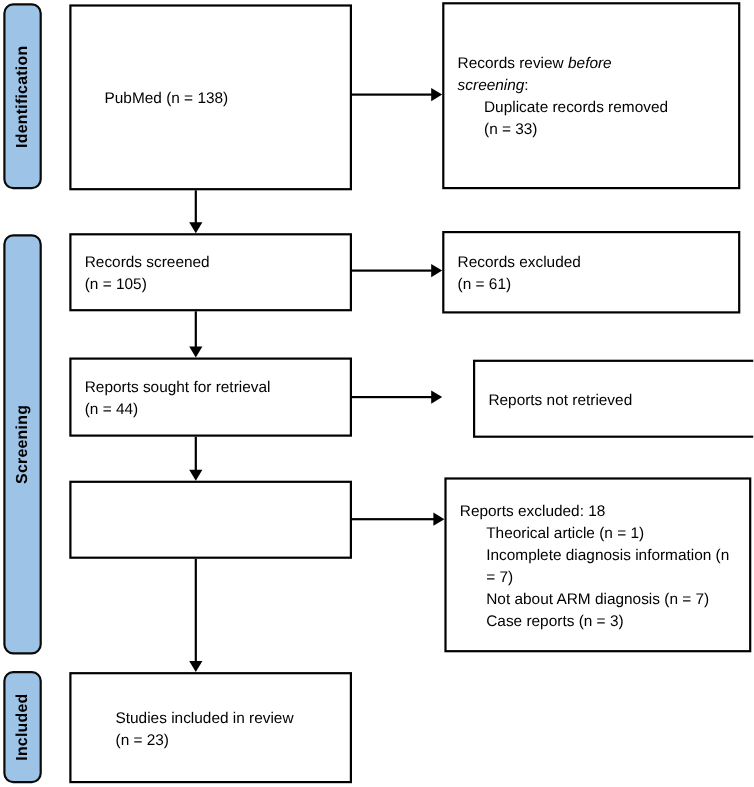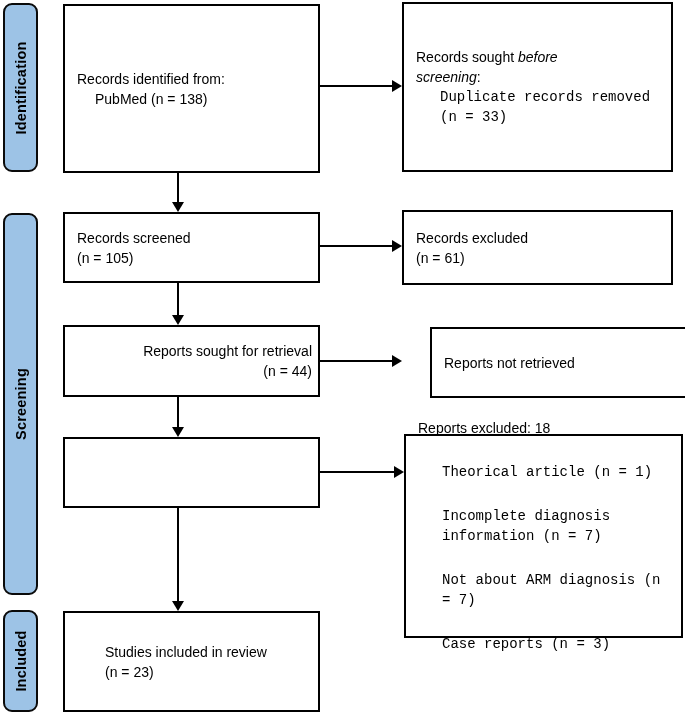--- a/index.html
+++ b/index.html
@@ -53,27 +53,27 @@
     font-size: 14px;
     line-height: 20px;
     color: #000;
   }
   .col-left  { left: 63px;  width: 257px; }
   .col-right { left: 402px; width: 271px; }
   .box-identified { top: 4px;   height: 169px; }
   .box-removed    { top: 2px;   height: 170px; }
   .box-screened   { top: 212px; height: 71px; }
   .box-excluded   { top: 210px; height: 75px; }
-  .box-sought     { top: 325px; height: 72px; text-align: right; }
+  .box-sought     { top: 325px; height: 72px; }
   .box-notretrieved { top: 327px; height: 71px; margin-left: 28px; }
   .box-assessed   { top: 437px; height: 71px; }
-  .box-reportsexcluded { left: 404px; top: 434px; width: 279px; height: 204px; gap: 24px; }
+  .box-reportsexcluded { left: 404px; top: 434px; width: 279px; height: 159px; }
   .box-included   { top: 611px; height: 101px; padding-left: 40px; }
 
-  .sub    { margin-left: 24px; font-family: Liberation Mono, monospace; }
+  .sub    { margin-left: 24px; }
   .sub-sm { margin-left: 18px; }
   em { font-style: italic; margin-top: 12px; }
 
   
   .hline {
     position: absolute;
     height: 2px;
     background: #000;
   }
   .vline {
@@ -105,25 +105,24 @@
     <span>Identification</span>
   </div>
   <div class="stage stage-screening">
     <span>Screening</span>
   </div>
   <div class="stage stage-included">
     <span>Included</span>
   </div>
 
   <div class="fbox col-left box-identified">
-    <div>Records identified from:</div>
     <div class="sub-sm">PubMed (n = 138)</div>
   </div>
   <div class="fbox col-right box-removed">
-    <div><span>Records sought</span> <em>before</em><br><em>screening</em><span>:</span></div>
+    <div><span>Records review</span> <em>before</em><br><em>screening</em><span>:</span></div>
     <div class="sub"><span>Duplicate records removed</span><br><span>(n = 33)</span></div>
   </div>
 
   <div class="fbox col-left box-screened">
     <div>Records screened</div>
     <div>(n = 105)</div>
   </div>
   <div class="fbox col-right box-excluded">
     <div>Records excluded</div>
     <div>(n = 61)</div>

